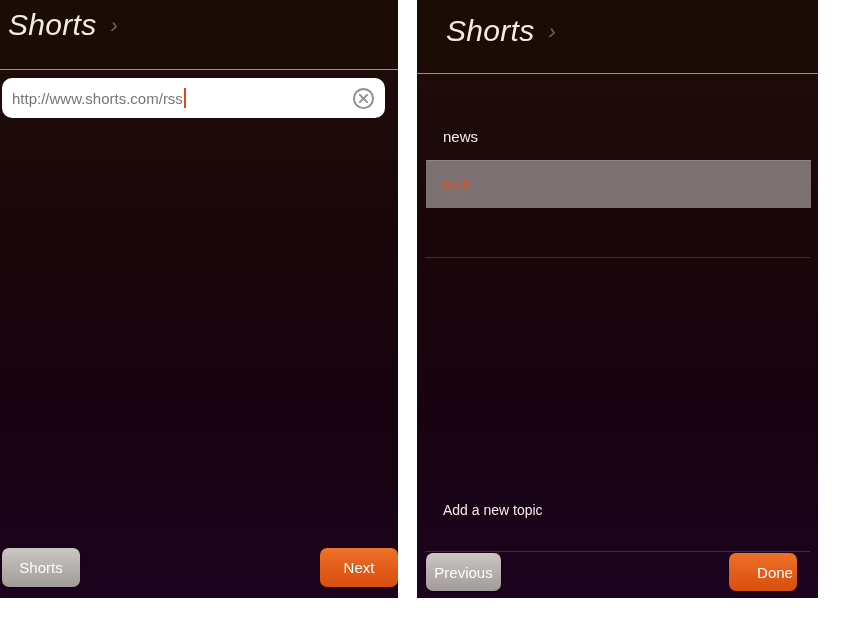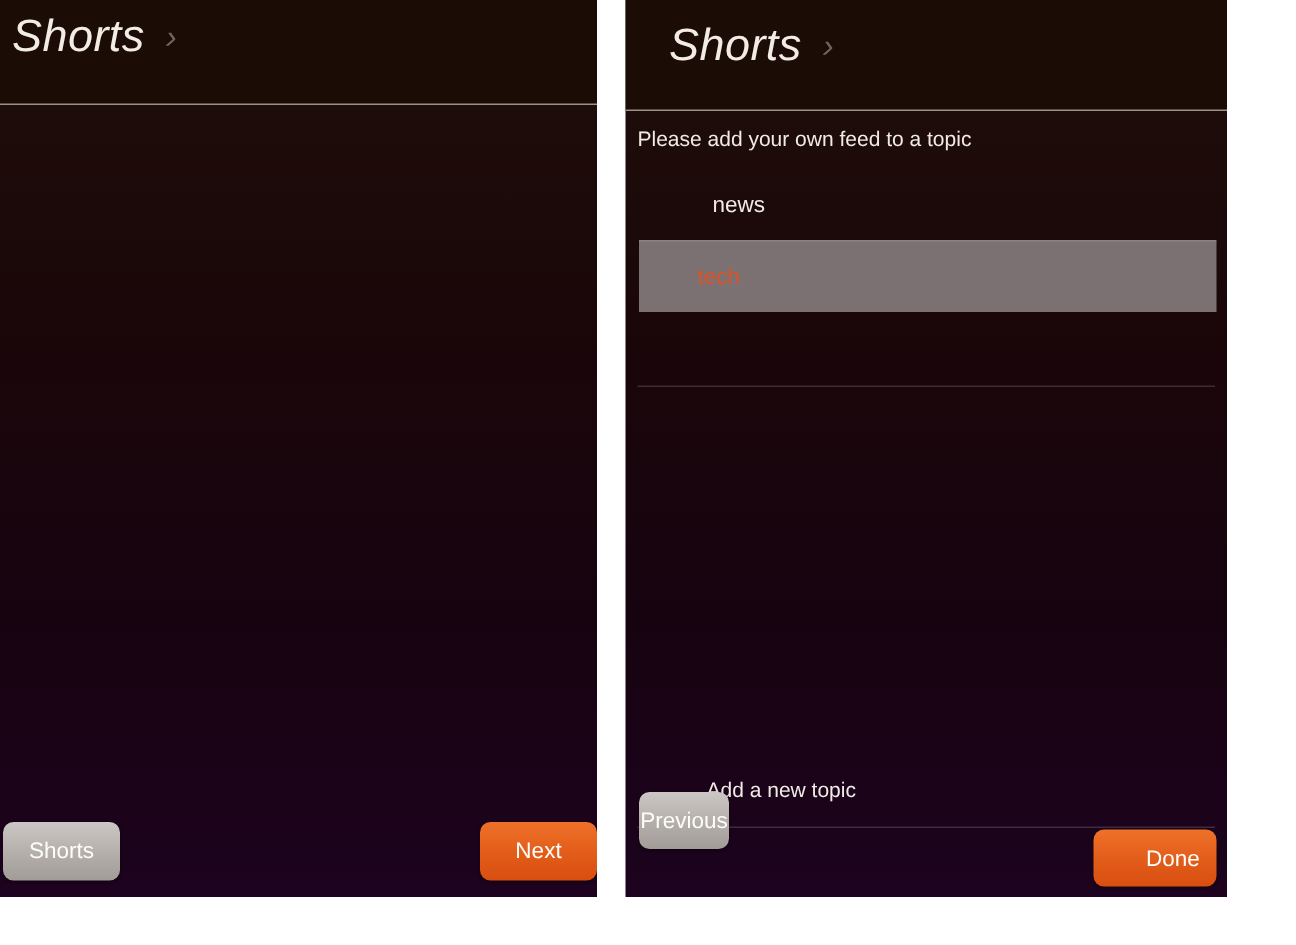--- a/index.html
+++ b/index.html
@@ -66,79 +66,88 @@
   .btn-gray {
     background:linear-gradient(180deg,#cbc7c4 0%,#b3aeaa 55%,#a29c98 100%);
     color:#fdfdfc;
   }
   .btn-orange {
     background:linear-gradient(180deg,#ee7129 0%,#e25c19 55%,#d84e0f 100%);
     color:#ffffff;
   }
   .btn-cancel { left:2px;   top:548px; width:78px; }
   .btn-next   { left:320px; top:548px; width:78px; }
-  .btn-prev   { left:9px;   top:528px; width:60px; height:38px; }
-  .btn-done   { left:312px; top:553px; width:82px; height:38px;padding-left:24px; }
+  .btn-prev   { left:9px;   top:553px; width:75px; height:38px; }
+  .btn-done   { left:312px; top:553px; width:68px; height:38px;padding-left:24px; }
 
   
   .prompt {
     position:absolute; left:8px; top:84px;
     color:#f1ebe6; font-size:14px;
   }
   .topic-list { position:absolute; left:0; top:112px; width:100%; }
   .topic-row {
     position:relative; height:48px;
     display:flex; align-items:center;
     cursor:pointer;
-    padding-left:32px;
   }
   .topic-row .topic-label {
     margin-left:26px; color:#f1ebe6; font-size:15px;
   }
   .topic-row.selected {
     margin:0 7px 0 9px; height:48px;
     background:#7b7173;
     box-shadow:inset 0 1px 0 rgba(255,255,255,0.12);
   }
-  .topic-row.selected .topic-label { margin-left:7px; color:#dd5226;text-align:right; }
+  .topic-row.selected .topic-label { margin-left:17px; color:#dd5226;text-align:right; }
   .divider {
     position:absolute; left:8px; width:385px; height:0;
     border-top:1px solid rgba(255,255,255,0.16);
   }
   .divider-list    { top:257px; }
   .divider-actions { top:551px; }
   .add-topic {
     position:absolute; left:0; top:502px; width:100%; height:48px;
-    display:flex; align-items:center; cursor:pointer;padding-left:28px;
+    display:flex; cursor:pointer;
   }
   .add-topic span { margin-left:26px; color:#f1ebe6; font-size:14px; }
 </style>
 </head>
 <body>
 
 <div class="panel panel-left">
   <div class="header">
     <div class="title">
       <span>Shorts</span><span class="chevron">›</span>
     </div>
   </div>
 
+  <div class="url-field">
+    <span class="url-text">http://www.shorts.com/rss</span>
+    <span class="caret"></span>
+    <button class="clear-btn">
+      <svg width="23" height="23" viewBox="0 0 24 24">
+        <circle cx="12" cy="12" r="10" fill="none" stroke="#8f8f8f" stroke-width="2"></circle>
+        <line x1="8.2" y1="8.2" x2="15.8" y2="15.8" stroke="#8f8f8f" stroke-width="2" stroke-linecap="round"></line>
+        <line x1="15.8" y1="8.2" x2="8.2" y2="15.8" stroke="#8f8f8f" stroke-width="2" stroke-linecap="round"></line>
+      </svg>
+    </button>
+  </div>
 
   <button class="btn btn-gray btn-cancel">Shorts</button>
   <button class="btn btn-orange btn-next">Next</button>
 </div>
 
 <div class="panel panel-right">
   <div class="header">
     <div class="title">
       <span>Shorts</span><span class="chevron">›</span>
     </div>
   </div>
 
-  <div class="prompt">Please add your own feed to a topic</div>
 
   <div class="topic-list">
     <div class="topic-row">
       <span class="topic-label">news</span>
     </div>
     <div class="topic-row selected">
       <span class="topic-label">tech</span>
     </div>
   </div>
 

